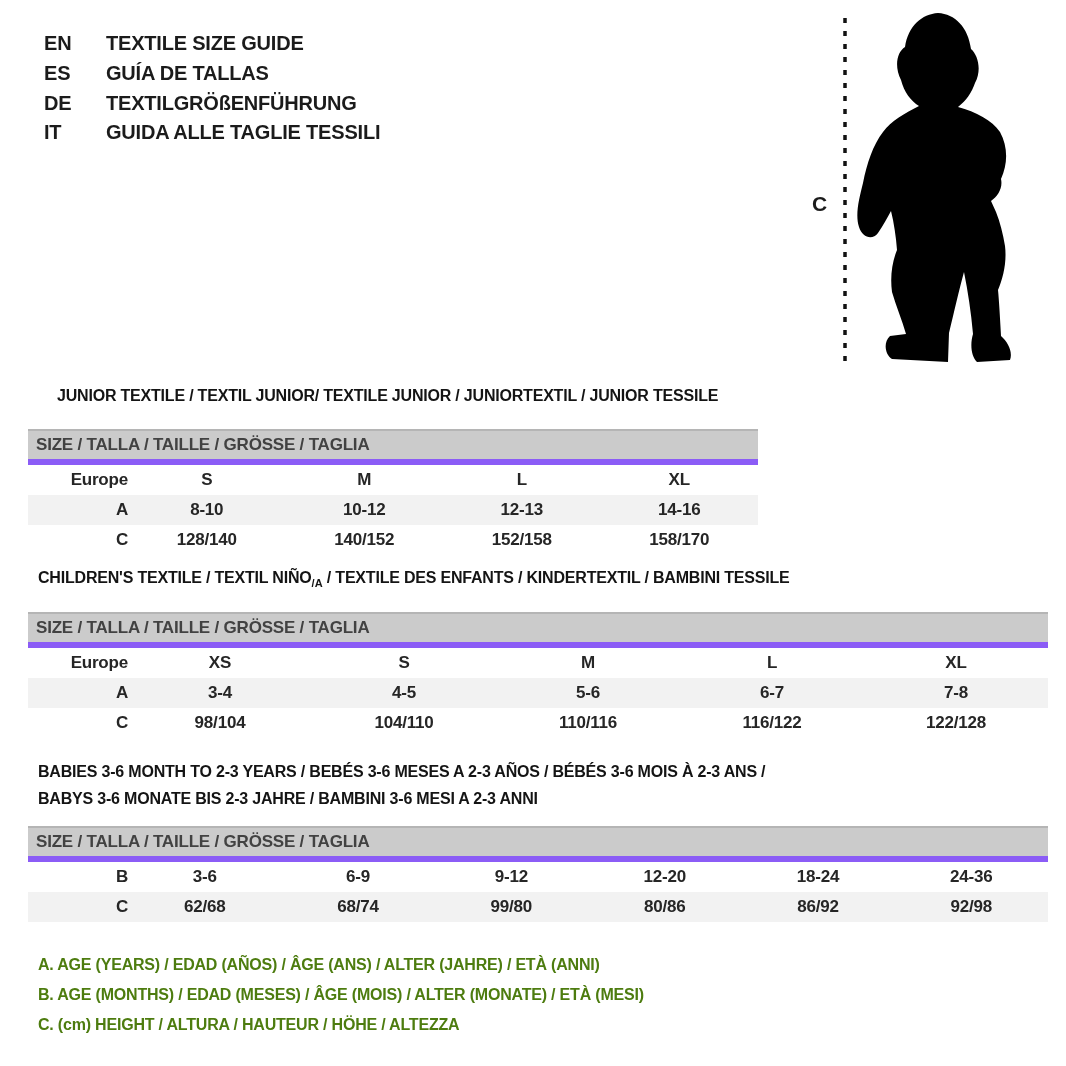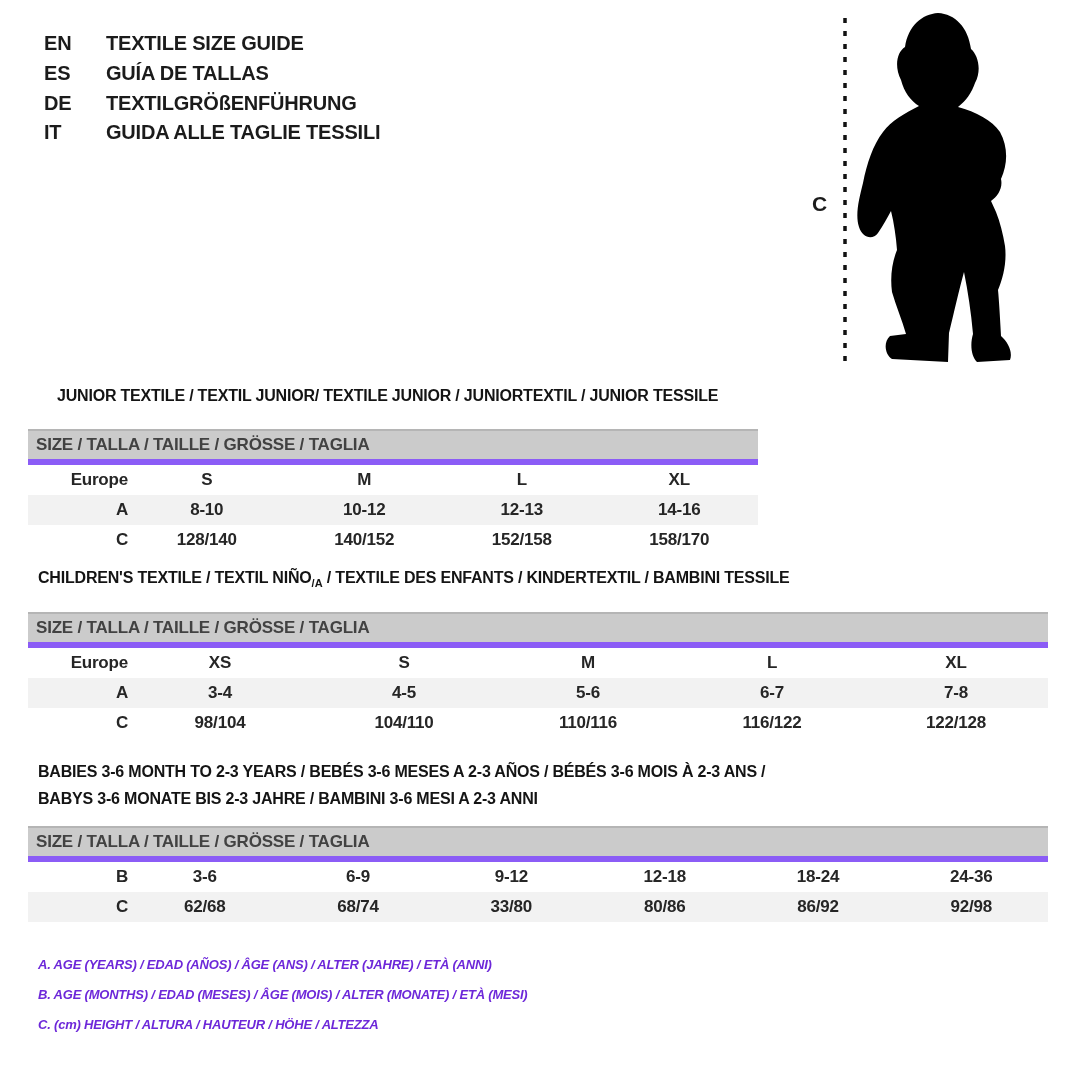--- a/index.html
+++ b/index.html
@@ -34,21 +34,21 @@
     background:var(--header_bar);text-align:left;padding-left:8px;height:28px;line-height:28px;
     color:#424242;border-top:2px solid #b5b5b5;border-bottom:6px solid #8b5cf6;
   }
   .size-table tr.stripe td{background:var(--row_stripe);}
   .t-junior{left:28px;top:429px;width:730px;}
   .t-children{left:28px;top:612px;width:1020px;}
   .t-babies{left:28px;top:826px;width:1020px;}
   col.c0{width:100px;}
   
   .legend{position:absolute;left:38px;top:950px;}
-  .legend-line{font-size:13px;line-height:30px;white-space:nowrap;color:#6d28d9;font-style:italic;}
+  .legend-line{font-size:16px;line-height:30px;white-space:nowrap;color:#4d7c0f;}
 </style>
 </head>
 <body>
 
 <div id="canvas">
 
   <div class="lang-block">
     <div class="lang-row">
       <span class="lang-code">EN</span><span>TEXTILE SIZE GUIDE</span>
     </div>
@@ -199,29 +199,29 @@
       </colgroup>
     <tbody>
         <tr class="bar">
       <td colspan="7">SIZE / TALLA / TAILLE / GRÖSSE / TAGLIA</td>
     </tr>
     <tr>
       <td class="rowlabel">B</td>
       <td>3-6</td>
       <td>6-9</td>
       <td>9-12</td>
-      <td>12-18</td>
+      <td>12-20</td>
       <td>18-24</td>
       <td>24-36</td>
     </tr>
     <tr class="stripe">
       <td class="rowlabel">C</td>
       <td>62/68</td>
       <td>68/74</td>
-      <td>33/80</td>
+      <td>99/80</td>
       <td>80/86</td>
       <td>86/92</td>
       <td>92/98</td>
     </tr>
   </tbody>
     </table>
 
   <div class="legend">
     <div class="legend-line">A. AGE (YEARS) / EDAD (AÑOS) / ÂGE (ANS) / ALTER (JAHRE) / ETÀ (ANNI)</div>
     <div class="legend-line">B. AGE (MONTHS) / EDAD (MESES) / ÂGE (MOIS) / ALTER (MONATE) / ETÀ (MESI)</div>

